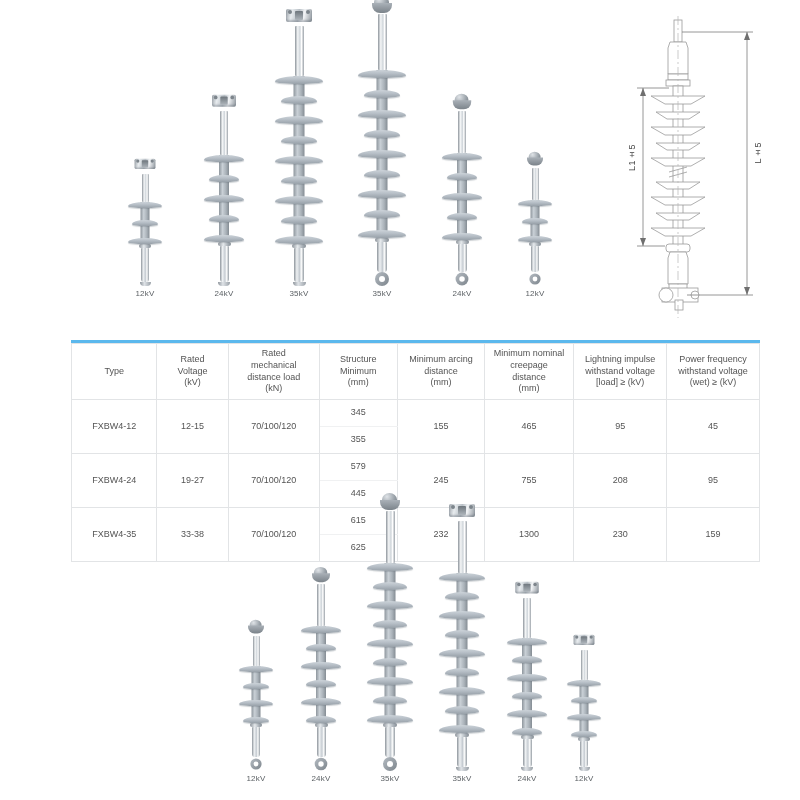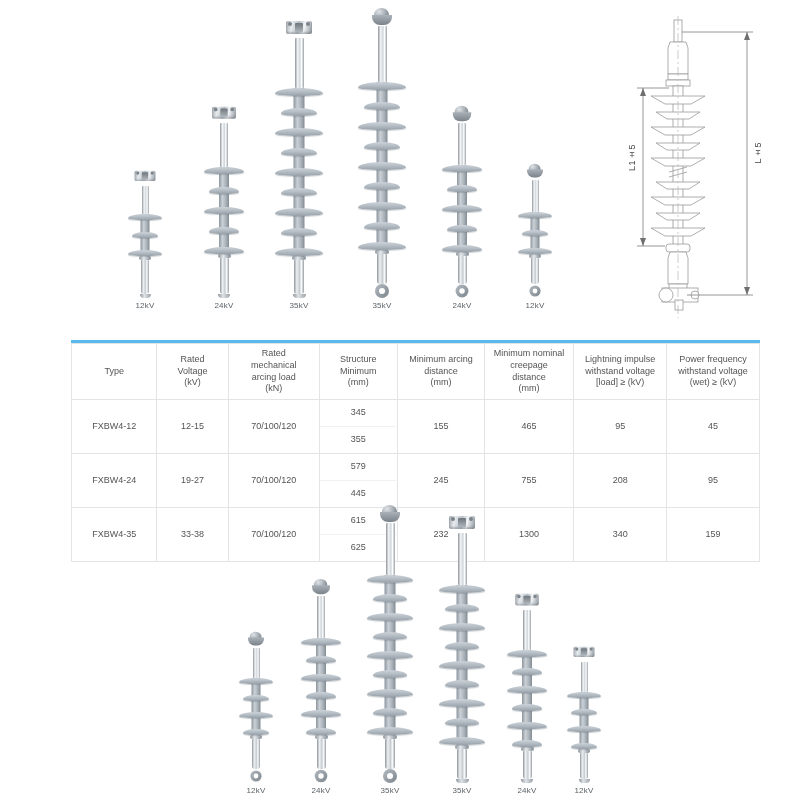--- a/index.html
+++ b/index.html
@@ -7,21 +7,21 @@
   body {
     width:800px; height:800px;
     background:#ffffff;
     font-family:"Liberation Sans", sans-serif;
     color:#4a4a4a;
     position:relative;
     overflow:hidden;
   }
 
   
-  .ins { position:absolute; bottom:0; display:flex; flex-direction:column; }
+  .ins { position:absolute; bottom:12px; display:flex; flex-direction:column; }
   .ins-label {
     font-size:8px; color:#5a5f63; letter-spacing:.2px;
     margin-top:3px; text-align:center; white-space:nowrap;
   }
   .ins-body { position:relative; display:flex; flex-direction:column; align-items:center; }
 
   
   .fit-clamp { position:relative; width:26px; height:17px; }
   .fit-clamp .blk {
     position:absolute; left:0; top:0; width:26px; height:13px; border-radius:2px;
@@ -347,21 +347,21 @@
           <div>Type</div>
         </th>
         <th>
           <div>Rated</div>
           <div>Voltage</div>
           <div>(kV)</div>
         </th>
         <th>
           <div>Rated</div>
           <div>mechanical</div>
-          <div>arcing load</div>
+          <div>distance load</div>
           <div>(kN)</div>
         </th>
         <th>
           <div>Structure</div>
           <div>Minimum</div>
           <div>(mm)</div>
         </th>
         <th>
           <div>Minimum arcing</div>
           <div>distance</div>
@@ -412,21 +412,21 @@
         <tr>
           <td class="sub-h" style="border-top: 1px solid rgb(240, 241, 242); border-bottom: 1px solid rgb(226, 228, 230);">445</td>
         </tr>
         <tr>
           <td rowspan="2">FXBW4-35</td>
           <td rowspan="2">33-38</td>
           <td rowspan="2">70/100/120</td>
           <td class="sub-h" style="border-top: 1px solid rgb(226, 228, 230); border-bottom: 1px solid rgb(240, 241, 242);">615</td>
           <td rowspan="2">232</td>
           <td rowspan="2">1300</td>
-          <td rowspan="2">340</td>
+          <td rowspan="2">230</td>
           <td rowspan="2">159</td>
         </tr>
         <tr>
           <td class="sub-h" style="border-top: 1px solid rgb(240, 241, 242); border-bottom: 1px solid rgb(226, 228, 230);">625</td>
         </tr>
       </tbody>
   </table>
 </div>
 
 <div id="bottom-group" style="position:absolute;left:235px;top:545px;width:370px;height:250px;">

